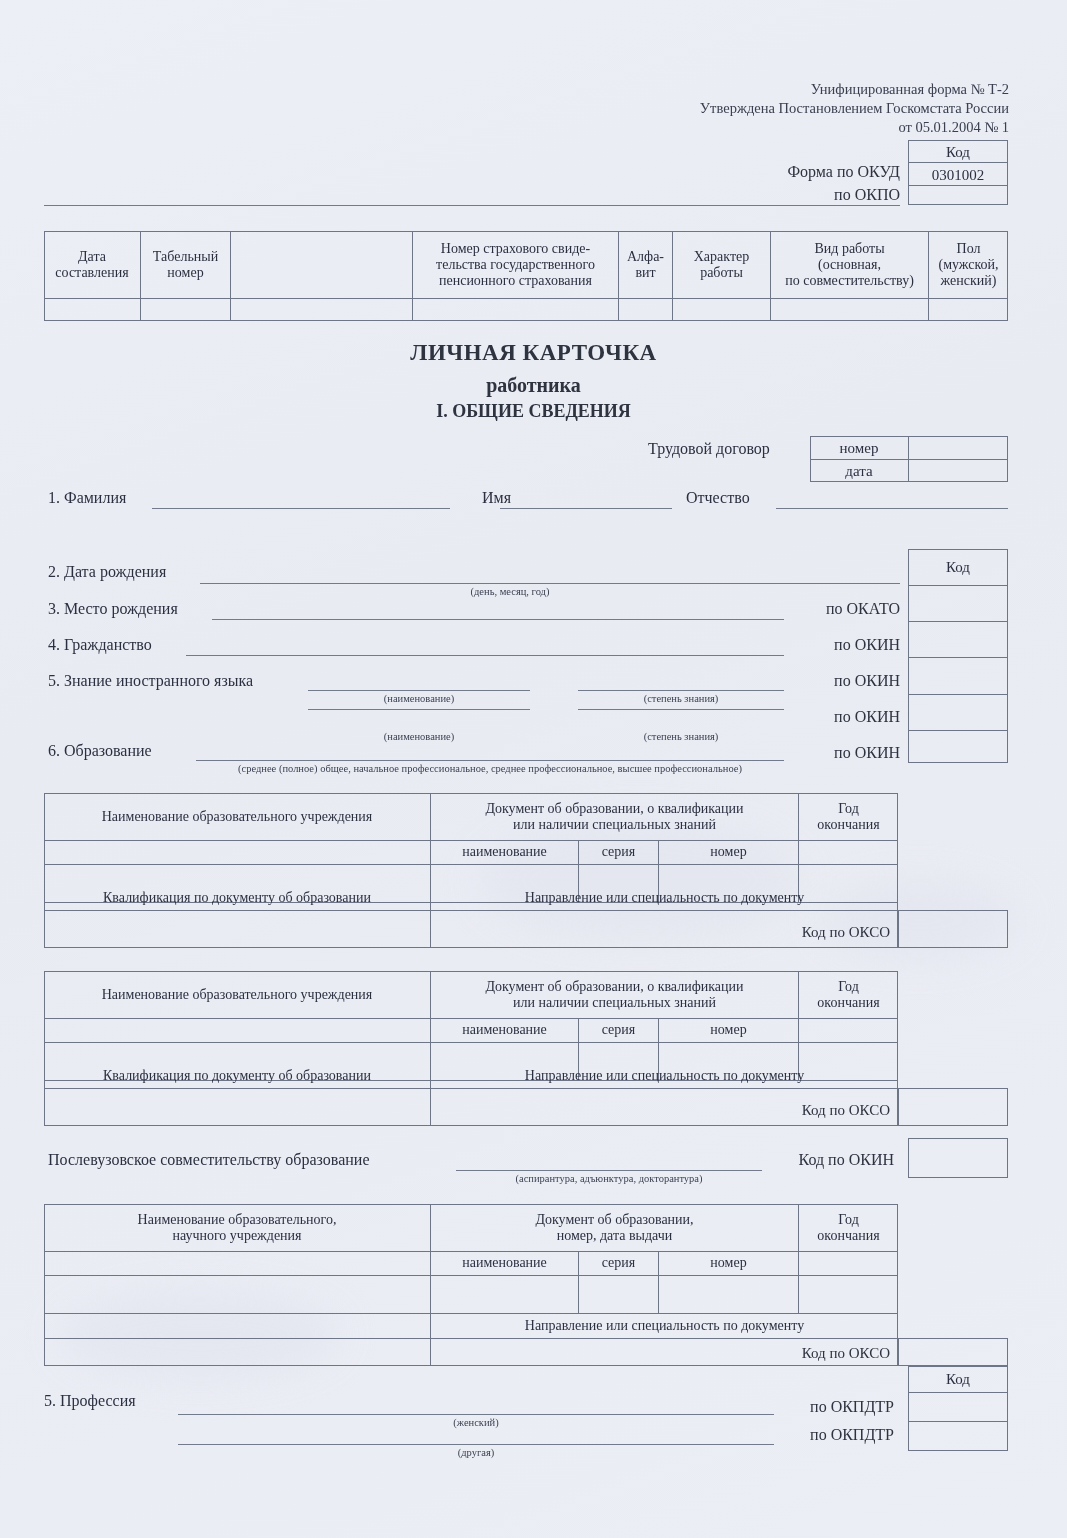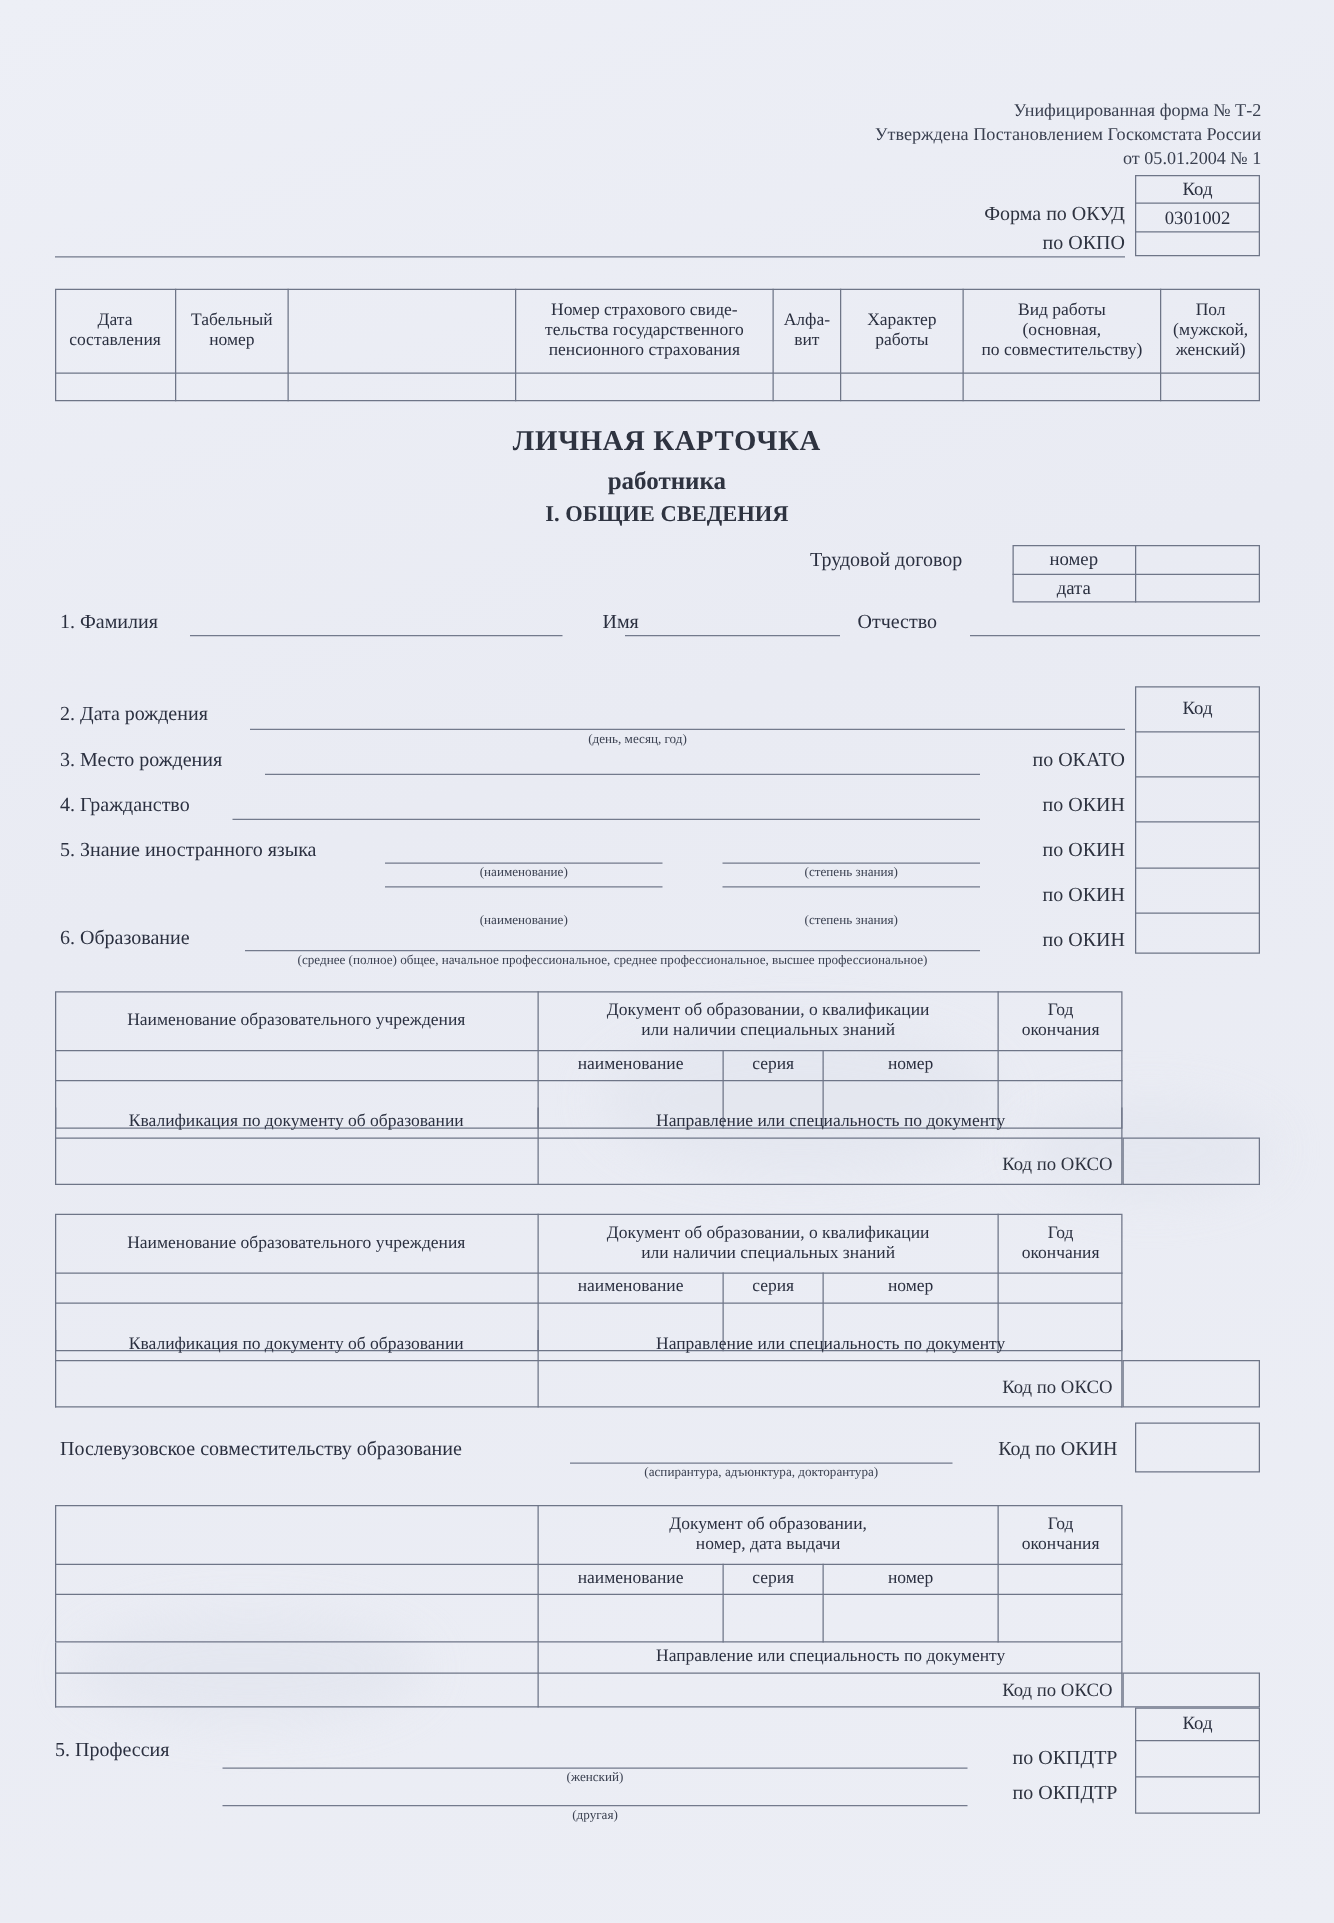--- a/index.html
+++ b/index.html
@@ -214,20 +214,22 @@
   <div class="ctext s14" style="left:909px;top:1139px;width:98px;height:38px;"></div>
 
   <div class="box" style="left:44px;top:1204px;width:854px;height:110px;"></div>
   <div class="cellline" style="left:44px;top:1251px;width:854px;height:1.1px;"></div>
   <div class="cellline" style="left:44px;top:1275px;width:854px;height:1.1px;"></div>
   <div class="cellline" style="left:430px;top:1204px;width:1.1px;height:110px;"></div>
   <div class="cellline" style="left:578px;top:1251px;width:1.1px;height:63px;"></div>
   <div class="cellline" style="left:658px;top:1251px;width:1.1px;height:63px;"></div>
   <div class="cellline" style="left:798px;top:1204px;width:1.1px;height:110px;"></div>
 
+  <div class="ctext s14" style="left:44px;top:1204px;width:386px;height:47px;white-space:pre-line;">Наименование образовательного,
+научного учреждения</div>
   <div class="ctext s14" style="left:431px;top:1204px;width:367px;height:47px;white-space:pre-line;">Документ об образовании,
 номер, дата выдачи</div>
   <div class="ctext s14" style="left:799px;top:1204px;width:99px;height:47px;white-space:pre-line;">Год
 окончания</div>
   <div class="ctext s14" style="left:431px;top:1251px;width:147px;height:24px;">наименование</div>
   <div class="ctext s14" style="left:579px;top:1251px;width:79px;height:24px;">серия</div>
   <div class="ctext s14" style="left:659px;top:1251px;width:139px;height:24px;">номер</div>
 
   <div class="box" style="left:44px;top:1314px;width:854px;height:52px;border-top:none;"></div>
   <div class="cellline" style="left:44px;top:1338px;width:854px;height:1.1px;"></div>

